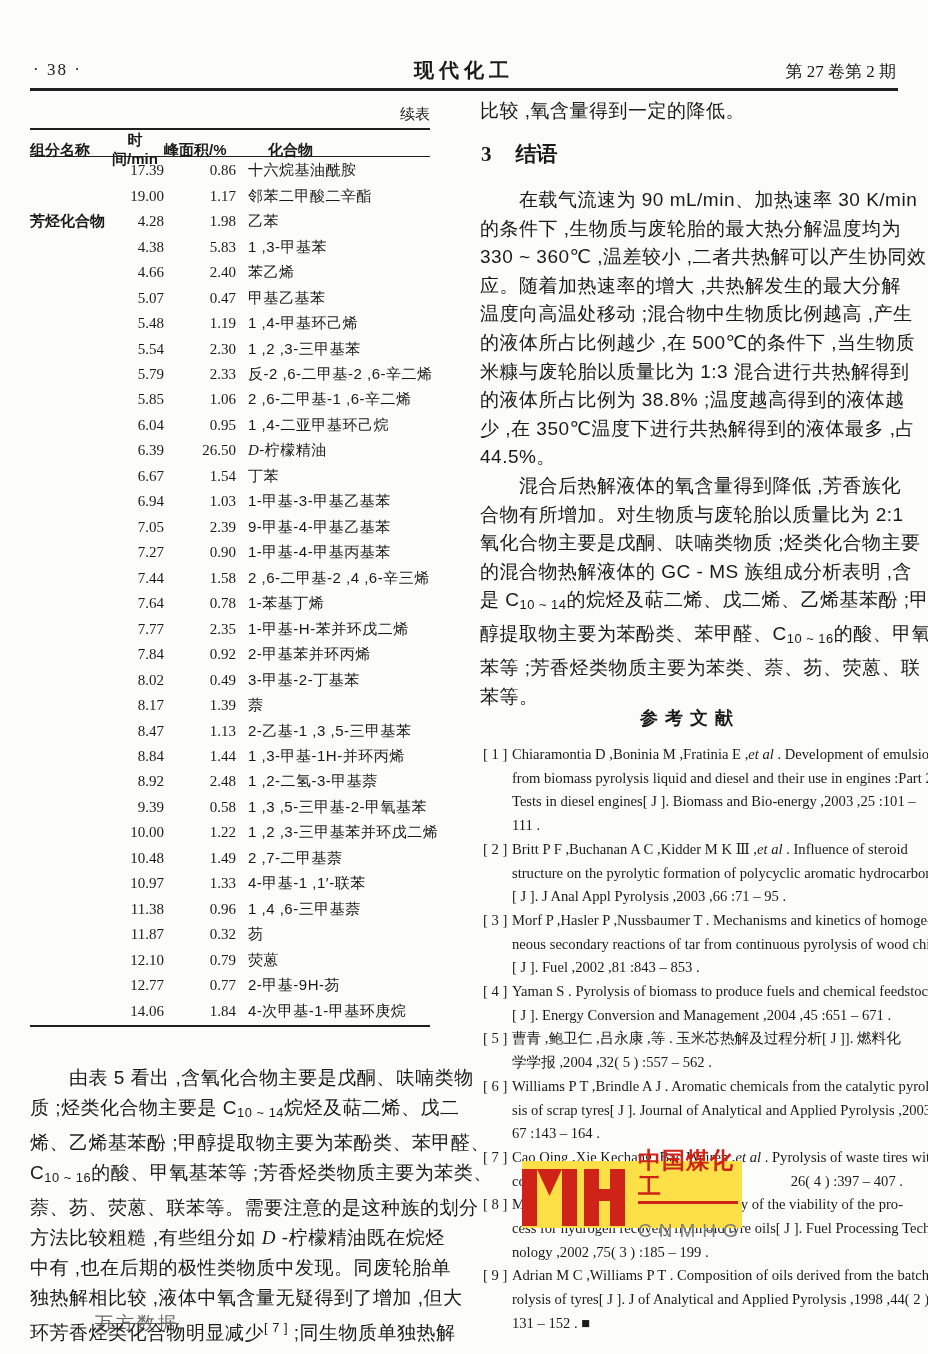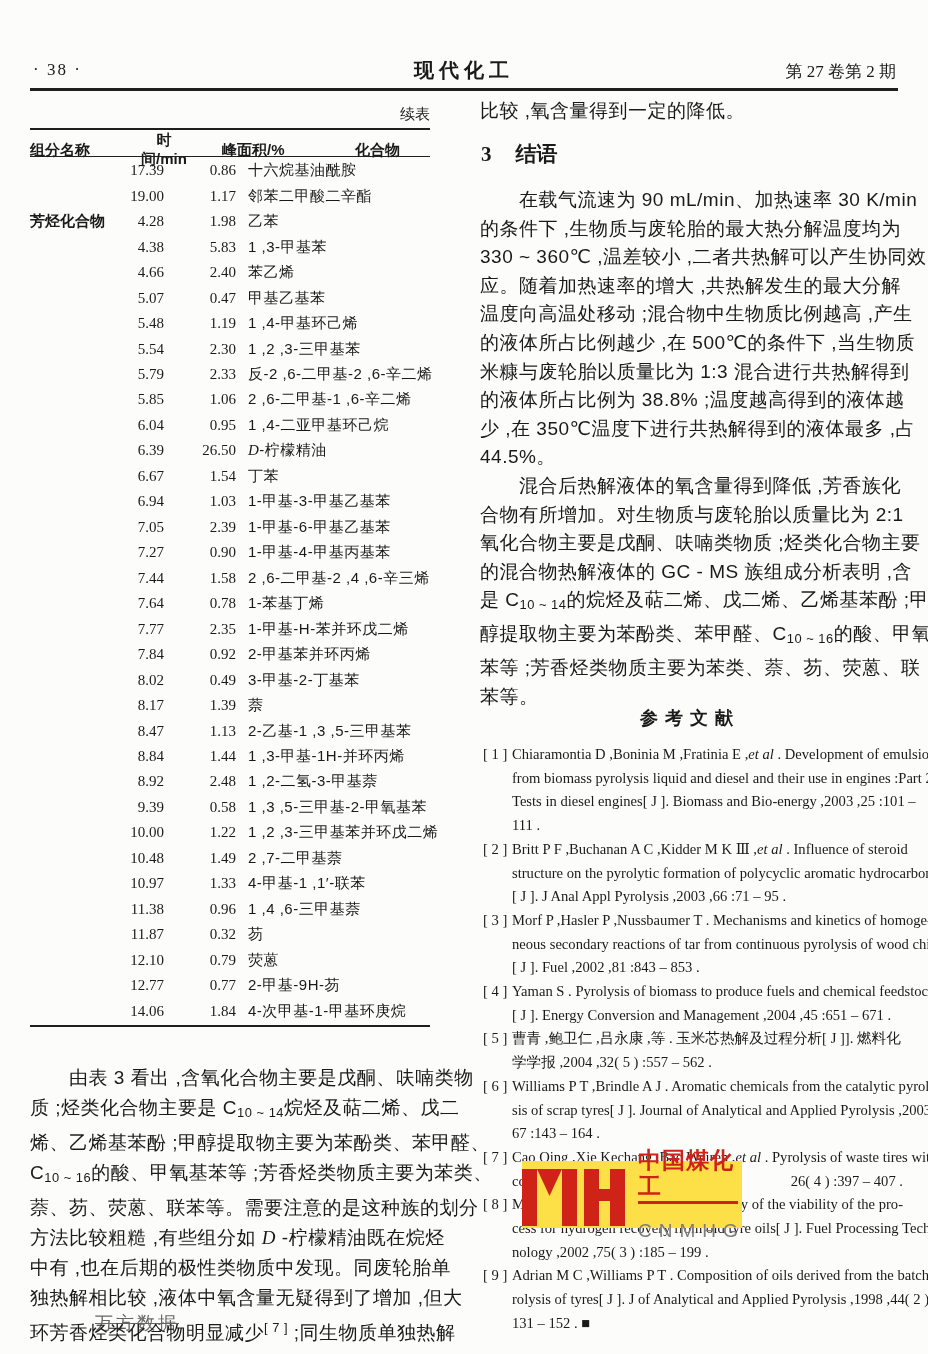--- a/index.html
+++ b/index.html
@@ -15,21 +15,21 @@
   .hdr-title{left:0;right:0;top:57px;text-align:center;font-size:20px;font-weight:700;letter-spacing:5px;}
   .hdr-issue{right:32px;top:60px;font:17px "Liberation Serif",serif;}
   .hdr-rule{left:30px;width:868px;top:88px;height:3px;background:#1f1f1f;}
 
   
   .continued{left:30px;top:105px;width:400px;text-align:right;font-size:15px;}
   .tbl{left:30px;top:128px;width:400px;}
   .rule{position:absolute;left:0;width:400px;background:#1f1f1f;}
   .r-top{top:0;height:2px;} .r-mid{top:28px;height:1px;} .r-bot{top:897px;height:2px;}
   .thead{position:absolute;top:3px;left:0;width:400px;height:25px;display:grid;
-         grid-template-columns:76px 58px 72px 1fr;align-items:center;font-size:15px;font-weight:600;gap:29px;}
+         grid-template-columns:76px 58px 72px 1fr;align-items:center;font-size:15px;font-weight:600;}
   .th-time{text-align:center;} .th-area{text-align:left;} .th-comp{padding-left:32px;}
   .tbody{position:absolute;top:30px;left:0;width:400px;}
   .trow{display:grid;grid-template-columns:76px 58px 72px 1fr;height:25.47px;align-items:center;}
   .tcell{font-size:15px;white-space:nowrap;}
   .c-group{font-weight:600;}
   .c-time,.c-area{text-align:right;font-family:"Liberation Serif","DejaVu Serif",serif;}
   .c-comp{padding-left:12px;font-weight:500;letter-spacing:.5px;}
 
   
   .para{font-size:19px;letter-spacing:.5px;}
@@ -159,21 +159,21 @@
       <div class="trow">
         <div class="tcell c-group"></div>
         <div class="tcell c-time">6.94</div>
         <div class="tcell c-area">1.03</div>
         <div class="tcell c-comp">1-甲基-3-甲基乙基苯</div>
       </div>
       <div class="trow">
         <div class="tcell c-group"></div>
         <div class="tcell c-time">7.05</div>
         <div class="tcell c-area">2.39</div>
-        <div class="tcell c-comp">1-甲基-6-甲基乙基苯</div>
+        <div class="tcell c-comp">9-甲基-4-甲基乙基苯</div>
       </div>
       <div class="trow">
         <div class="tcell c-group"></div>
         <div class="tcell c-time">7.27</div>
         <div class="tcell c-area">0.90</div>
         <div class="tcell c-comp">1-甲基-4-甲基丙基苯</div>
       </div>
       <div class="trow">
         <div class="tcell c-group"></div>
         <div class="tcell c-time">7.44</div>
@@ -280,21 +280,21 @@
         <div class="tcell c-group"></div>
         <div class="tcell c-time">14.06</div>
         <div class="tcell c-area">1.84</div>
         <div class="tcell c-comp">4-次甲基-1-甲基环庚烷</div>
       </div>
     </div>
   <div class="rule r-bot"></div>
 </div>
 
 <div class="abs para left-para">
-    <div class="tline">　　由表 3 看出 ,含氧化合物主要是戊酮、呋喃类物</div>
+    <div class="tline">　　由表 5 看出 ,含氧化合物主要是戊酮、呋喃类物</div>
     <div class="tline">质 ;烃类化合物主要是 C<sub>10 ~ 14</sub>烷烃及萜二烯、戊二</div>
     <div class="tline">烯、乙烯基苯酚 ;甲醇提取物主要为苯酚类、苯甲醛、</div>
     <div class="tline">C<sub>10 ~ 16</sub>的酸、甲氧基苯等 ;芳香烃类物质主要为苯类、</div>
     <div class="tline">萘、芴、荧蒽、联苯等。需要注意的是这种族的划分</div>
     <div class="tline">方法比较粗糙 ,有些组分如 <i>D</i> -柠檬精油既在烷烃</div>
     <div class="tline">中有 ,也在后期的极性类物质中发现。同废轮胎单</div>
     <div class="tline">独热解相比较 ,液体中氧含量无疑得到了增加 ,但大</div>
     <div class="tline">环芳香烃类化合物明显减少<sup>[ 7 ]</sup> ;同生物质单独热解</div>
   </div>
 

